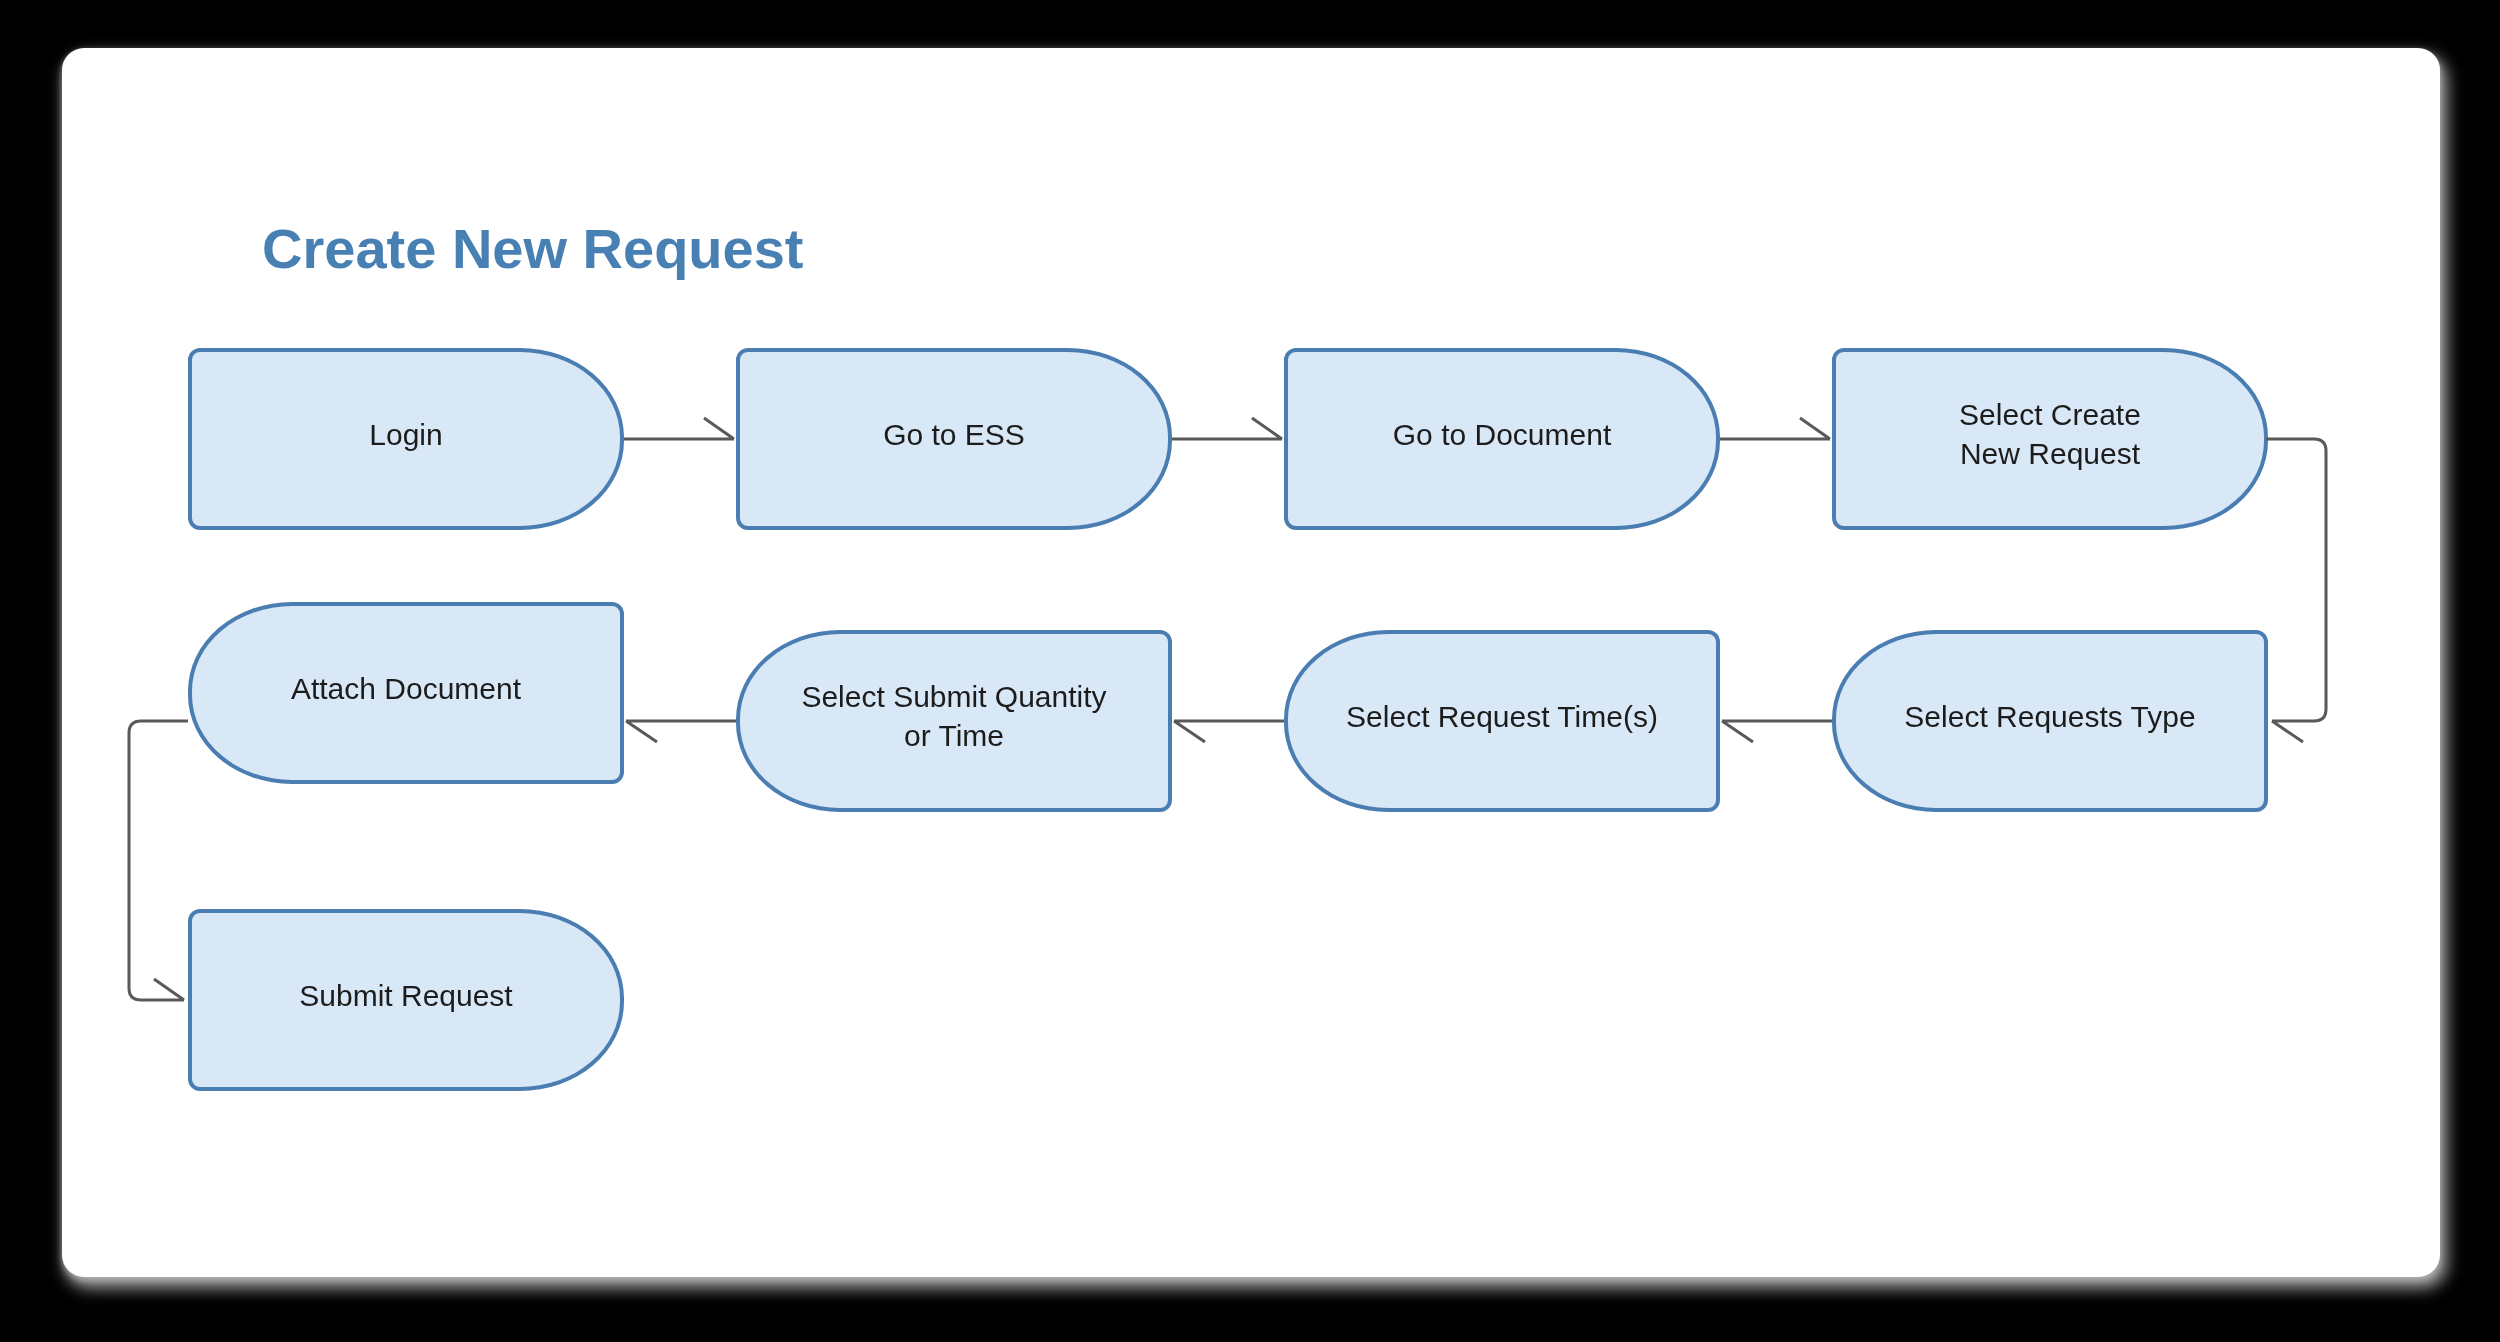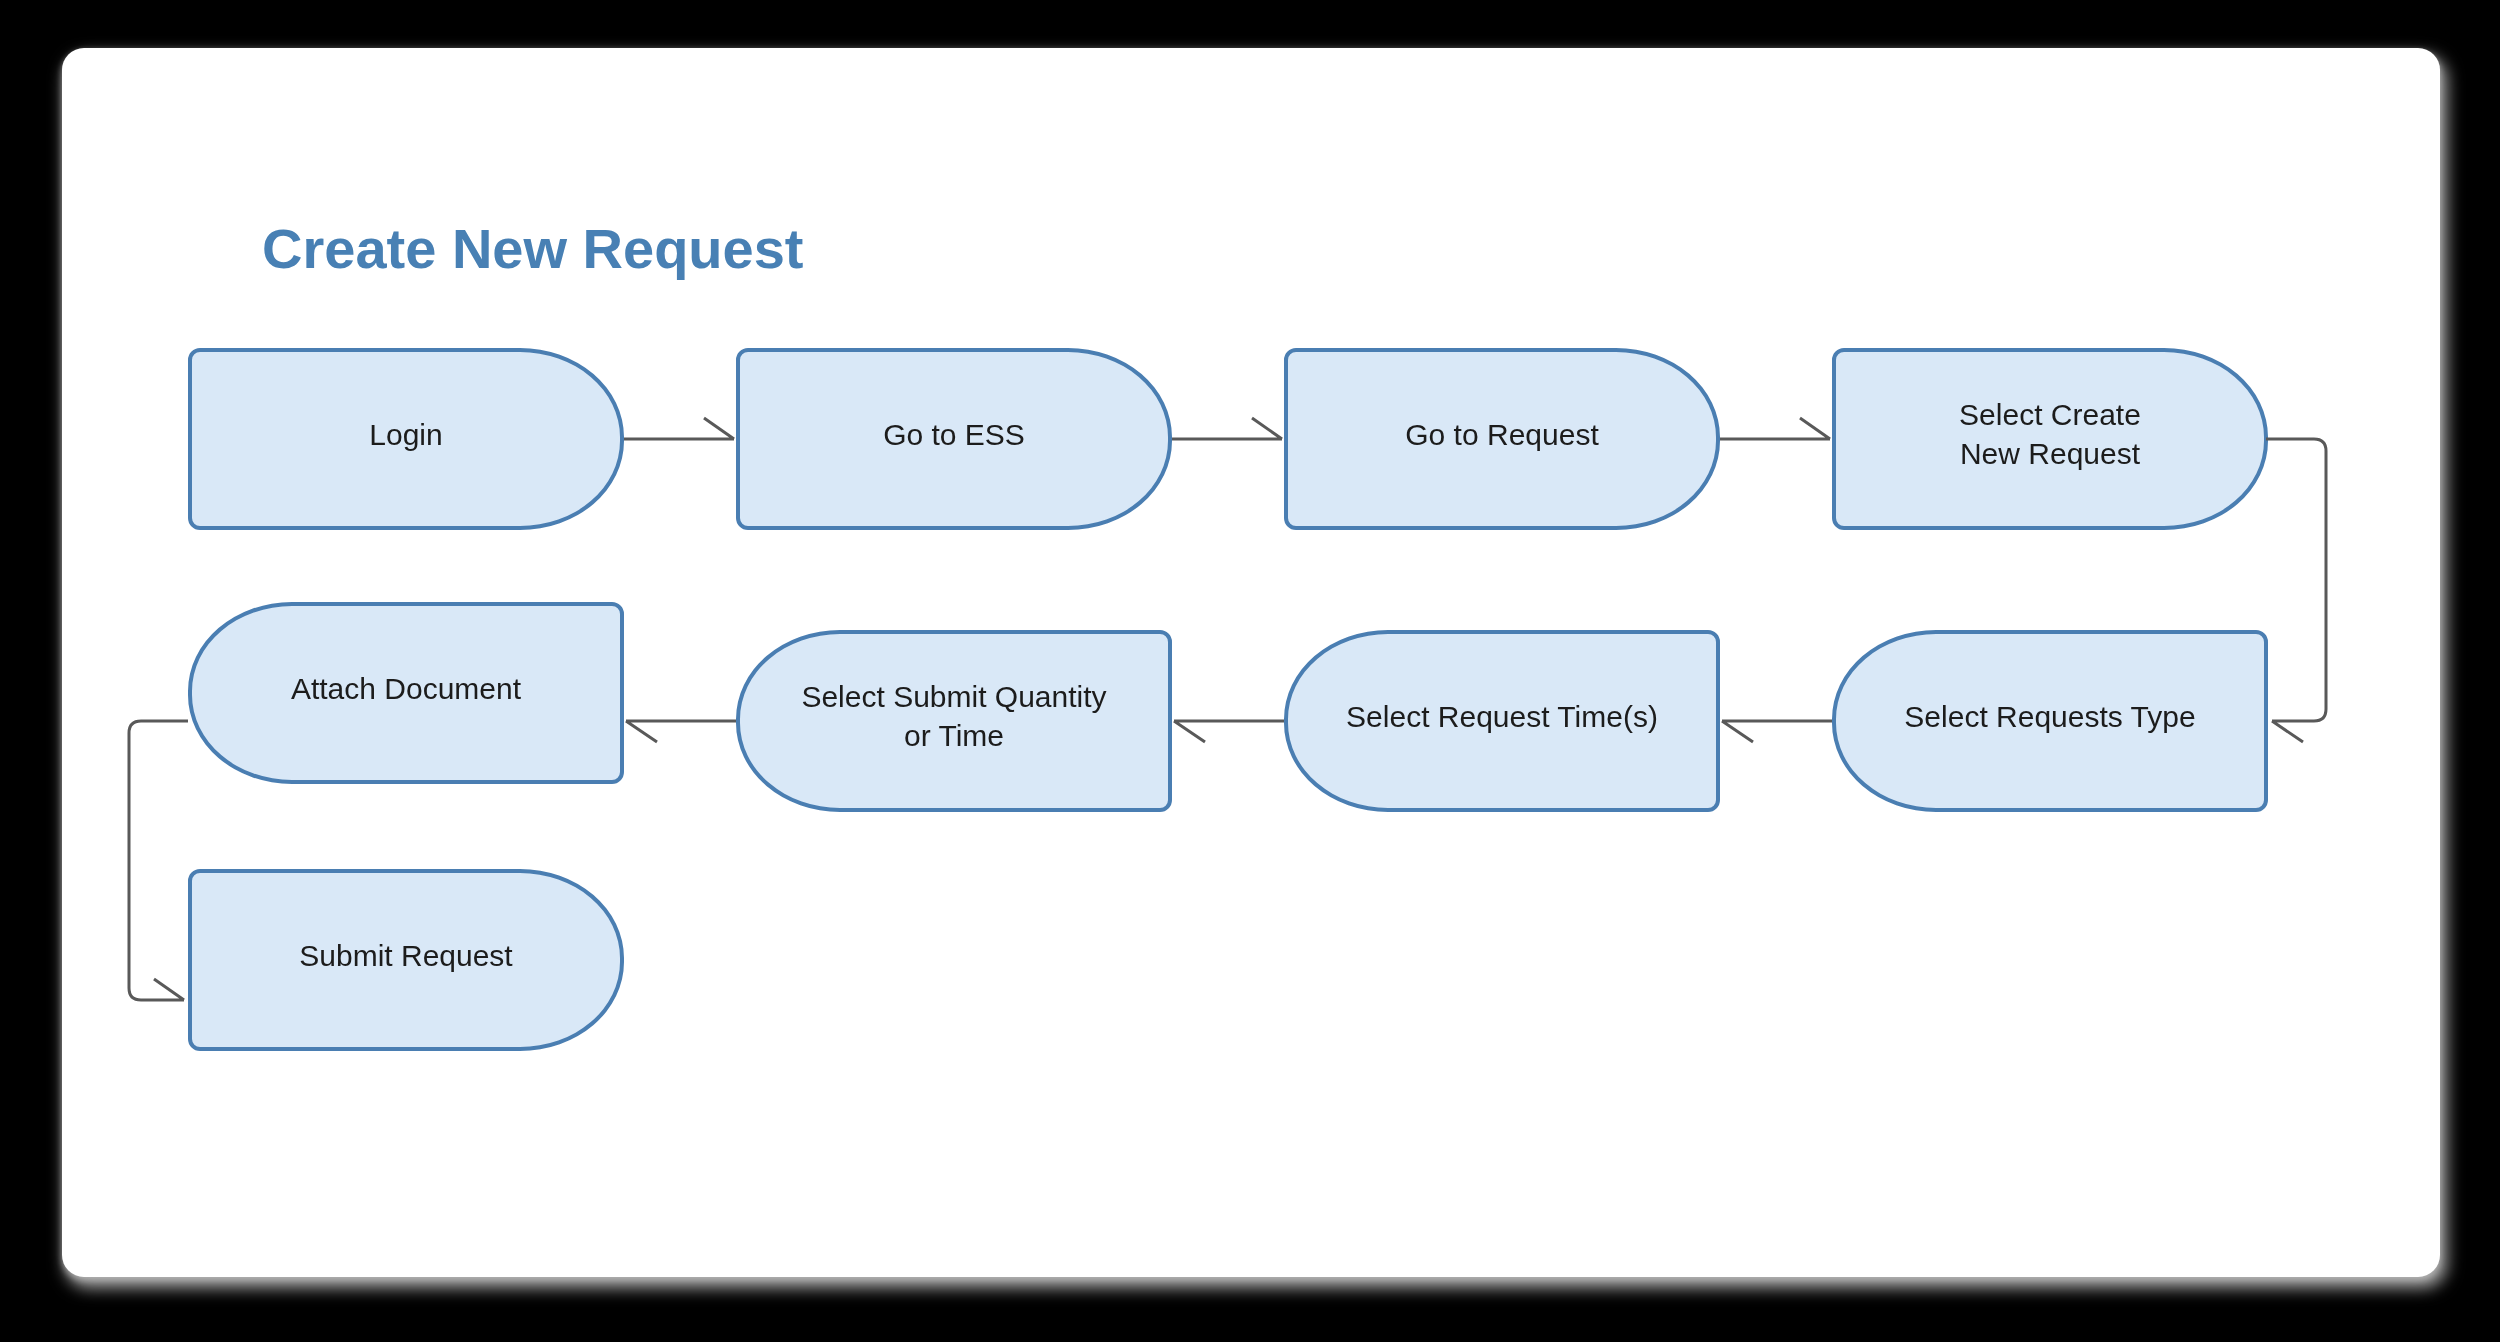--- a/index.html
+++ b/index.html
@@ -35,31 +35,31 @@
 </style>
 </head>
 <body>
 
 <div class="card">
   <div class="title">Create New Request</div>
 </div>
 
 <div class="node round-right" style="left:188px;top:348px">Login</div>
 <div class="node round-right" style="left:736px;top:348px">Go to ESS</div>
-<div class="node round-right" style="left:1284px;top:348px">Go to Request</div>
+<div class="node round-right" style="left:1284px;top:348px">Go to Document</div>
 <div class="node round-right" style="left:1832px;top:348px">Select Create
 New Request</div>
 
 <div class="node round-left" style="left:1832px;top:630px">Select Requests Type</div>
 <div class="node round-left" style="left:1284px;top:630px">Select Request Time(s)</div>
 <div class="node round-left" style="left:736px;top:630px">Select Submit Quantity
 or Time</div>
 <div class="node round-left" style="left:188px;top:602px">Attach Document</div>
 
-<div class="node round-right" style="left:188px;top:869px">Submit Request</div>
+<div class="node round-right" style="left:188px;top:909px">Submit Request</div>
 
 <svg class="connectors" width="2500" height="1342" viewBox="0 0 2500 1342">
 
   <path d="M624,439 H734 M734,439 L704,418"></path>
   <path d="M1172,439 H1282 M1282,439 L1252,418"></path>
   <path d="M1720,439 H1830 M1830,439 L1800,418"></path>
 
   <path d="M2266,439 H2314 Q2326,439 2326,451 V709 Q2326,721 2314,721 H2272 M2272,721 L2303,742"></path>
 
   <path d="M1832,721 H1722 M1722,721 L1753,742"></path>

